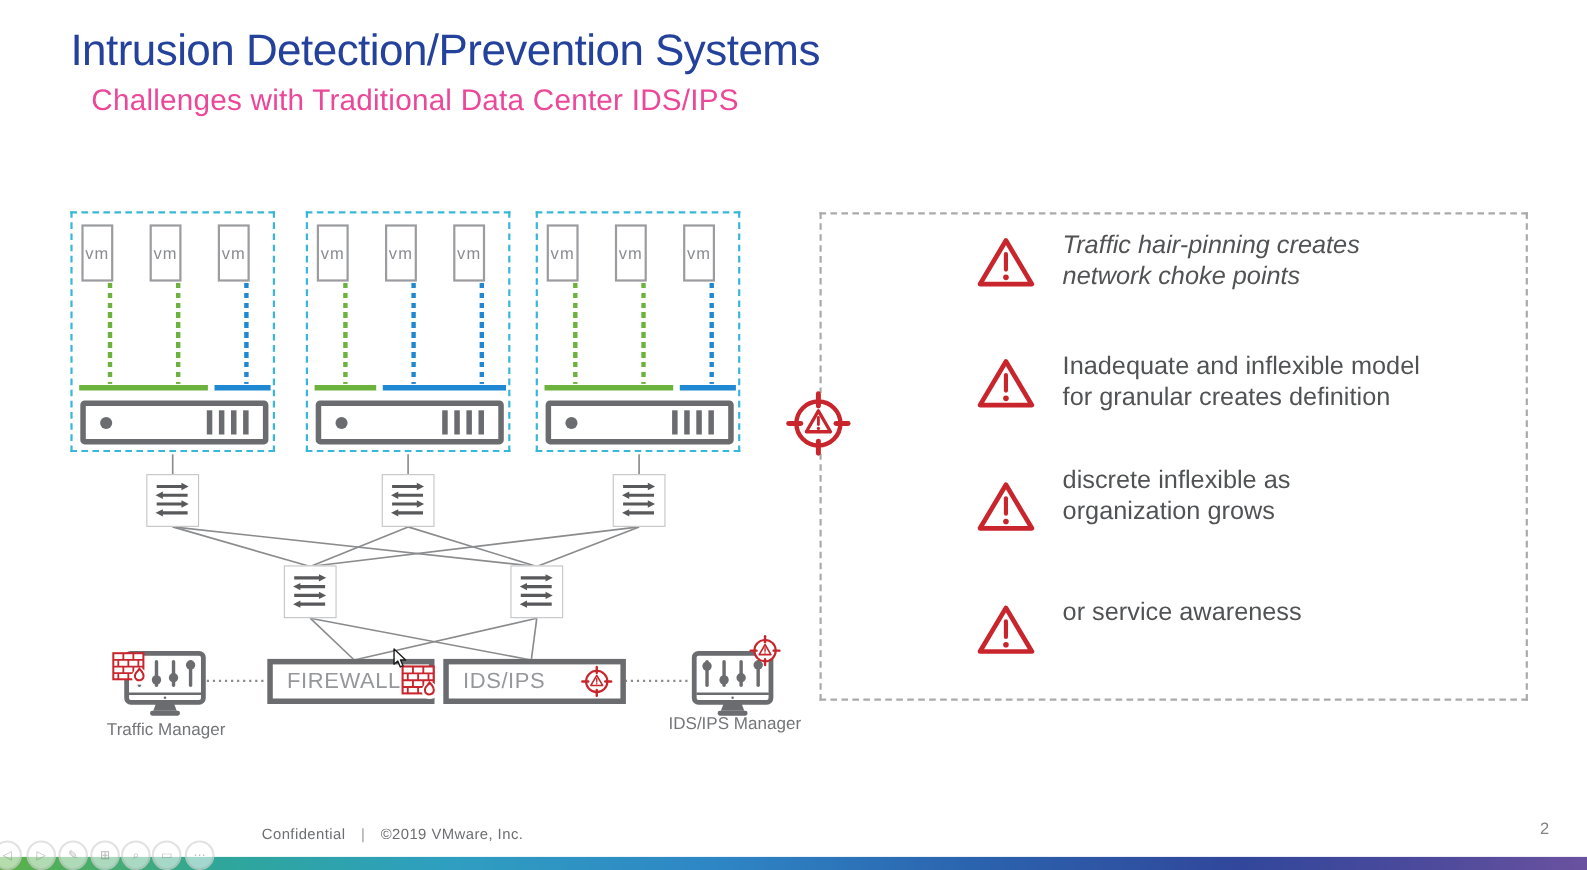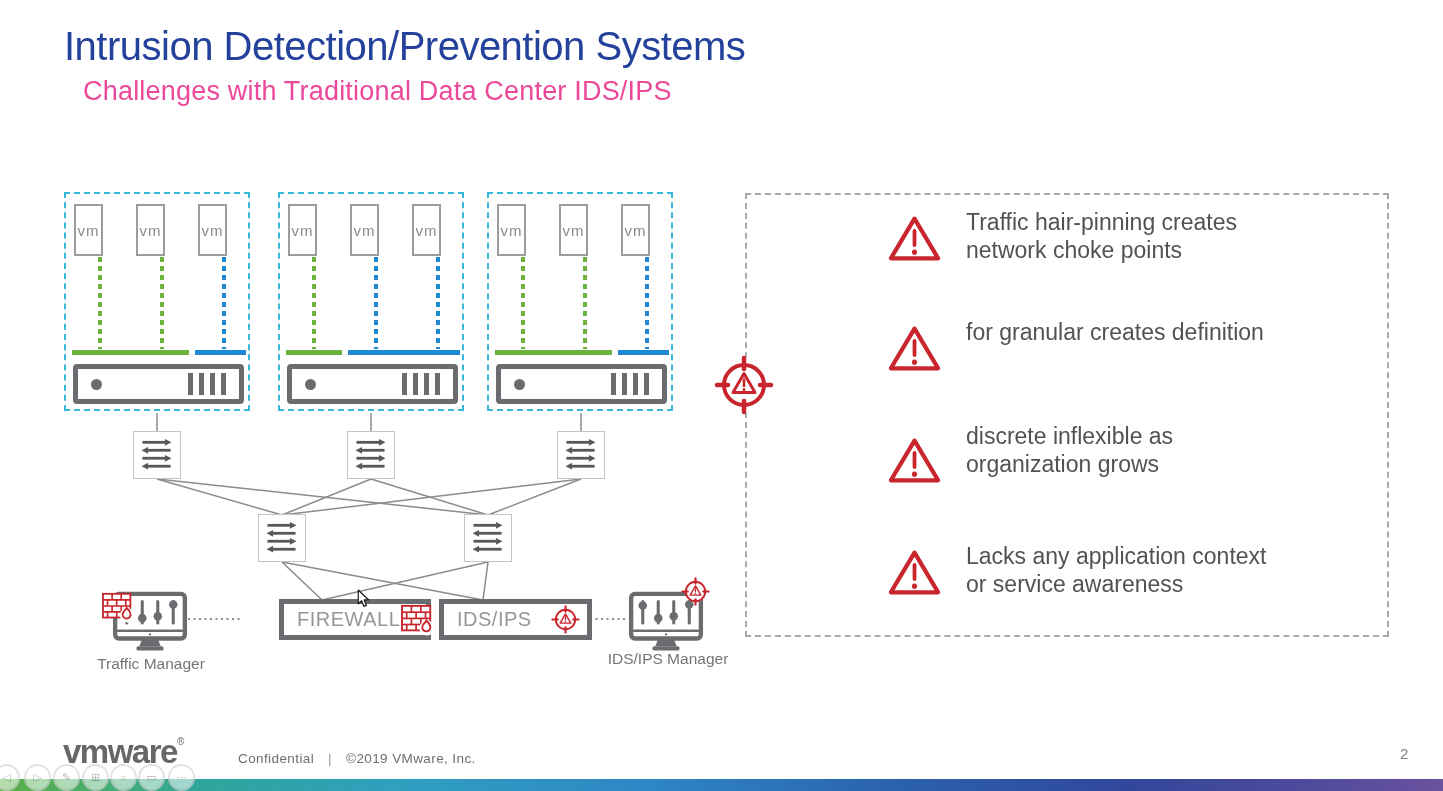--- a/index.html
+++ b/index.html
@@ -45,23 +45,23 @@
 
   
   .switch { position:absolute; width:48px; height:48px; background:#fff;
             border:1.5px solid #c3c4c6; z-index:1; }
   .sw1 { left:133px; top:431px; } .sw2 { left:347px; top:431px; } .sw3 { left:557px; top:431px; }
   .sw4 { left:258px; top:514px; } .sw5 { left:464px; top:514px; }
 
   
   .appliance { position:absolute; top:599px; height:41px; border:5px solid #6b6c6f;
                background:#fff; display:flex; align-items:center; z-index:1;
-               font-size:20px; color:#96979a; letter-spacing:0.5px;margin-left:36px; }
+               font-size:20px; color:#96979a; letter-spacing:0.5px; }
   .fw-box  { left:243px; width:152px; padding-left:13px; }
-  .ids-box { left:403px; width:153px; padding-left:13px; }
+  .ids-box { left:403px; width:166px; padding-left:13px; }
   .appliance .box-icon { margin-left:auto; margin-right:6px; display:flex; }
 
   
   .monitor { position:absolute; z-index:1; }
   .mgr-label { position:absolute; font-size:15.5px; color:#747578; text-align:center;
                width:160px; z-index:1; }
   .accessory { position:absolute; z-index:2; }
 
   
   .central-alert { position:absolute; left:712px; top:353px; width:64px; height:64px; z-index:2; }
@@ -331,66 +331,65 @@
         <use href="#sym-target"></use>
       </svg>
   </div>
 
   <div class="panel">
     <div class="panel-item" style="top:0;">
       <span class="warn" style="top:18px;">
         <svg width="57" height="50" viewBox="0 0 60 53">
             <use href="#sym-warn"></use>
           </svg></span>
-      <div class="txt" style="top:13px;">
+      <div class="txt" style="top:13px;font-style:italic;">
         <span>Traffic hair-pinning creates</span>
         <span>network choke points</span>
         <span></span>
       </div>
     </div>
     <div class="panel-item" style="top:0;">
       <span class="warn" style="top:128px;">
         <svg width="57" height="50" viewBox="0 0 60 53">
             <use href="#sym-warn"></use>
           </svg></span>
       <div class="txt" style="top:123px;">
+        <span>Inadequate and inflexible model</span>
         <span>for granular creates definition</span>
         <span></span>
       </div>
     </div>
     <div class="panel-item" style="top:0;">
       <span class="warn" style="top:240px;">
         <svg width="57" height="50" viewBox="0 0 60 53">
             <use href="#sym-warn"></use>
           </svg></span>
       <div class="txt" style="top:227px;">
         <span>discrete inflexible as</span>
         <span>organization grows</span>
       </div>
     </div>
     <div class="panel-item" style="top:0;">
       <span class="warn" style="top:352px;">
         <svg width="57" height="50" viewBox="0 0 60 53">
             <use href="#sym-warn"></use>
           </svg></span>
       <div class="txt" style="top:347px;">
-        <span>Lacks any application context</span>
         <span>or service awareness</span>
         <span></span>
       </div>
     </div>
   </div>
 
   <div class="cursor">
     <svg width="13" height="19" viewBox="0 0 12 18">
         <use href="#sym-cursor"></use>
       </svg>
   </div>
 
-  <div class="logo"><span>vmware</span><sup>®</sup></div>
   <div class="footer-meta">
     <span>Confidential</span>
     <span class="sep">|</span>
     <span>©2019 VMware, Inc.</span>
   </div>
   <div class="page-num">2</div>
 
   <div class="ghost" style="left:-7px;">◁</div>
   <div class="ghost" style="left:24px;">▷</div>
   <div class="ghost" style="left:53px;">✎</div>

